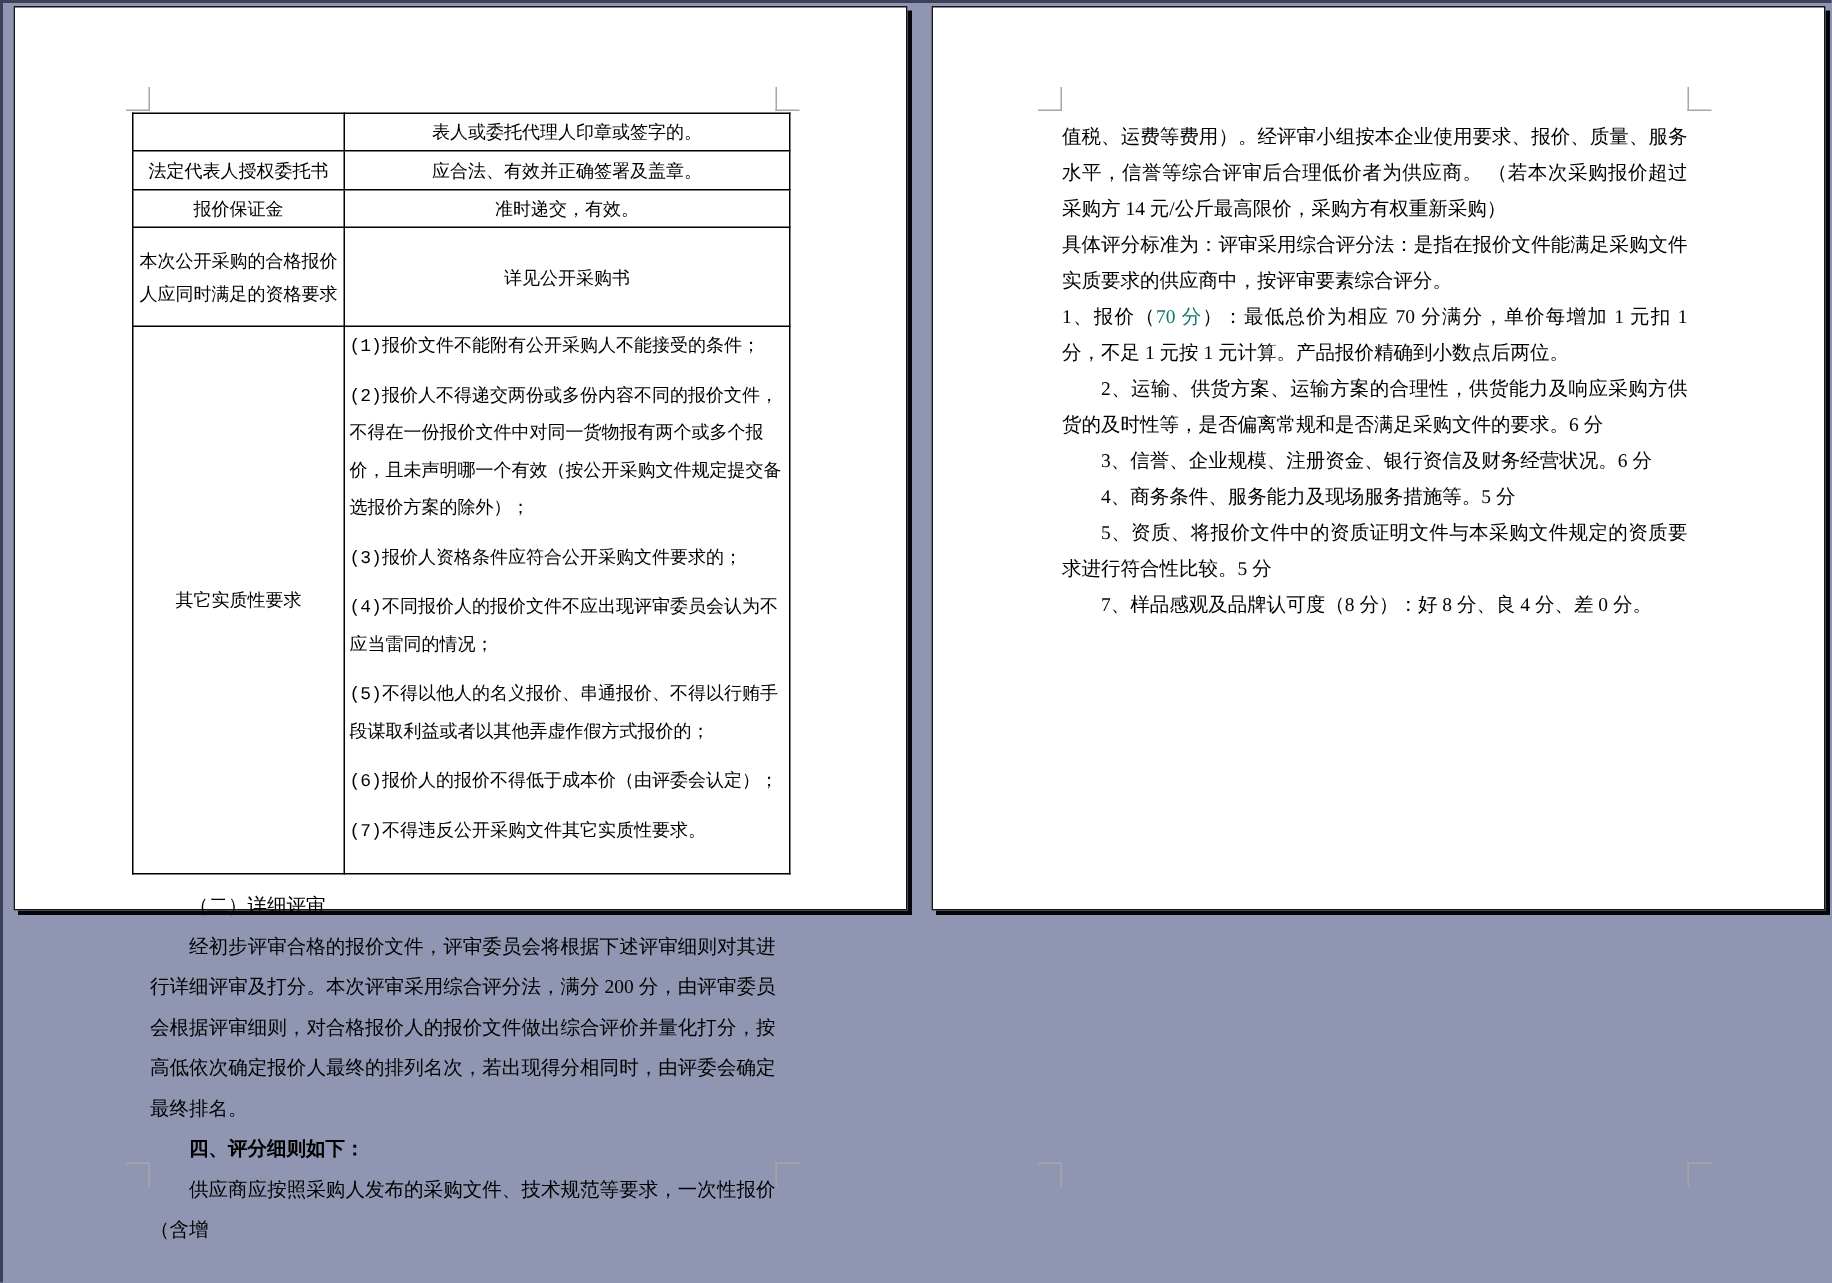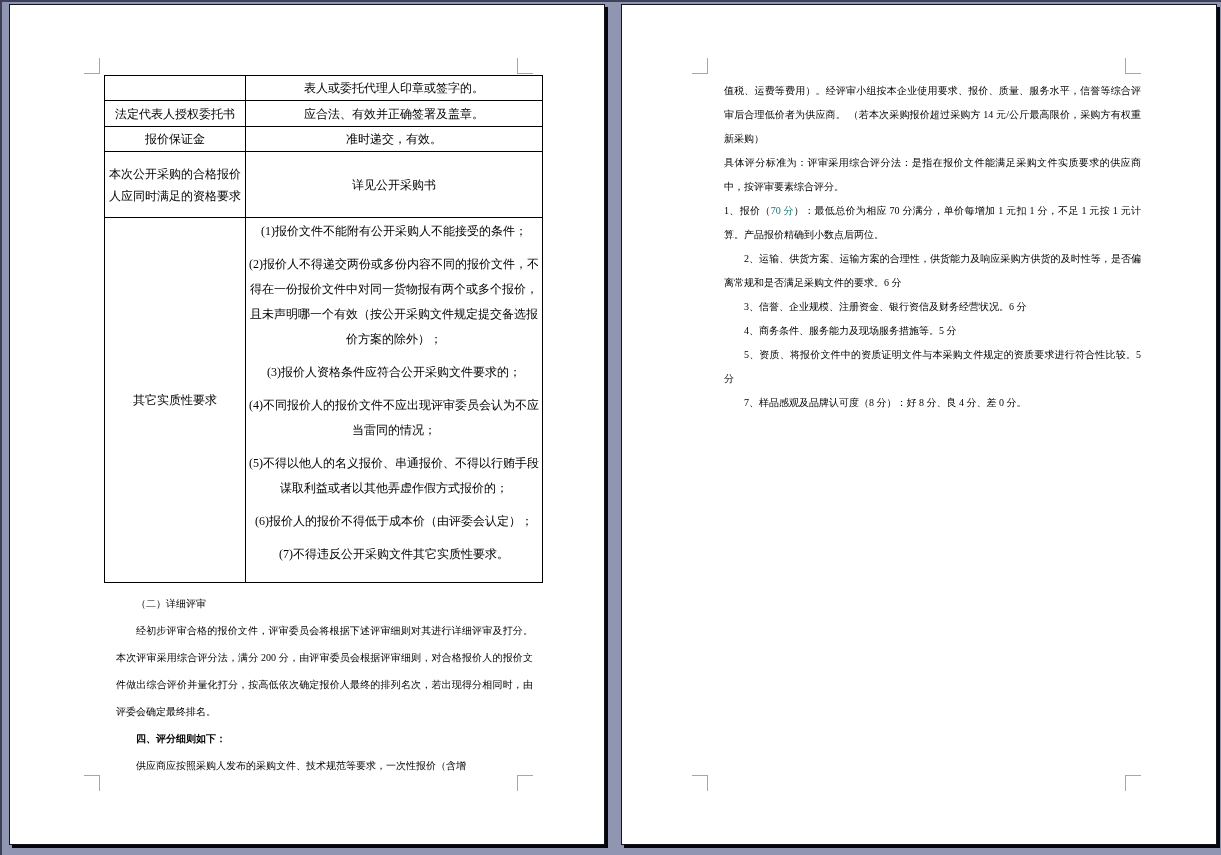--- a/index.html
+++ b/index.html
@@ -13,25 +13,24 @@
     color:#000;
   }
   .app-edge {
     position:absolute; inset:0;
     border-top:2px solid #3d4158;
     border-left:2px solid #3d4158;
     pointer-events:none;
   }
   .page {
     position:absolute; top:4px;
-    width:596px; height:841px;
+    width:596px; height:603px;
     background:#fff;
     border:1px solid #14141e;
     box-shadow:3px 3px 0 #05050c;
-    padding-left:16px;
   }
   #page1 { left:9px; }
   #page2 { left:621px; }
 
   
   .mark { position:absolute; width:16px; height:16px; border:0 solid #a6a6a6; }
   .mark.tl { border-right-width:1px; border-bottom-width:1px; top:53px; }
   .mark.tr { border-left-width:1px;  border-bottom-width:1px; top:53px; }
   .mark.bl { border-right-width:1px; border-top-width:1px;   top:770px; }
   .mark.br { border-left-width:1px;  border-top-width:1px;   top:770px; }
@@ -56,25 +55,25 @@
     line-height:22px;
   }
   td.c1 { width:141px; }
   td.c2 { width:297px; }
   tr.r1 td { height:25px; }
   tr.r2 td { height:26px; }
   tr.r3 td { height:25px; }
   tr.r4 td { height:66px; }
   tr.r5 td { height:363px; }
   td.items { padding:3px 4px; }
-  td.items p { margin:0 0 8px; line-height:25px; text-align:center; }
+  td.items p { margin:0 0 8px; line-height:25px; text-align:left;font-family:Liberation Mono, monospace; }
   td.items p:last-child { margin-bottom:14px; }
 
   
-  .bodytext { width:417px; font-size:10px; text-align:justify; }
+  .bodytext { width:417px; font-size:13px; text-align:justify; }
   #page1 .bodytext { margin:7px 0 0 90px; }
   #page1 .bodytext p { margin:0; line-height:27px; }
   #page2 .bodytext { margin:74px 0 0 86px; }
   #page2 .bodytext p { margin:0; line-height:24px; }
   .indent { text-indent:2em; }
   .bold { font-weight:bold; }
   .red { color:#0f766e; }
   #page2 .scored { margin-top:7px; }
 </style>
 </head>

